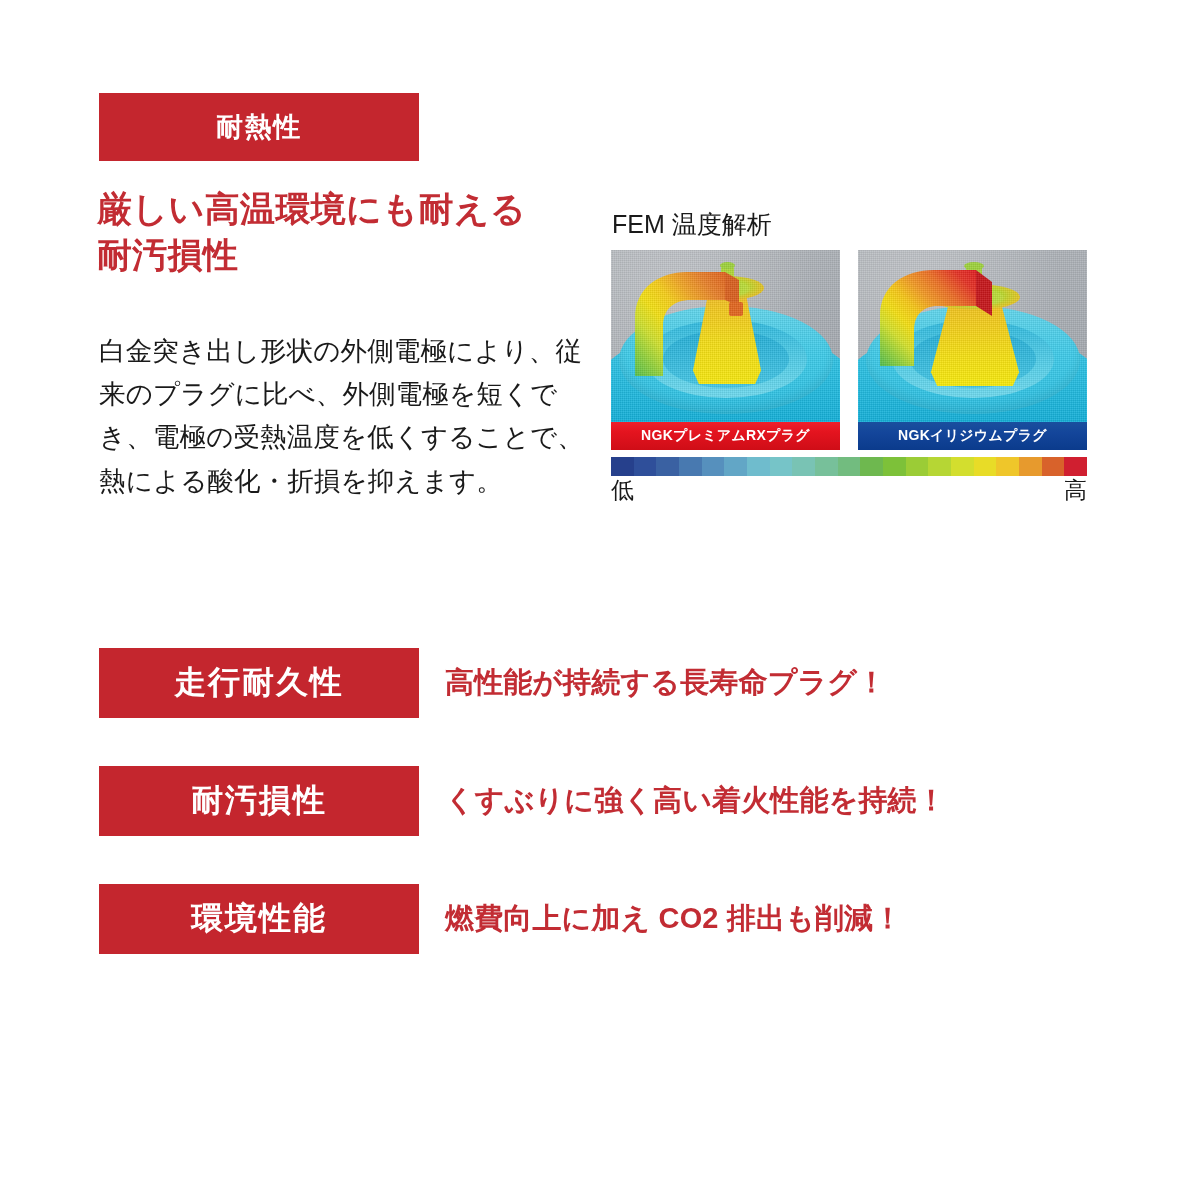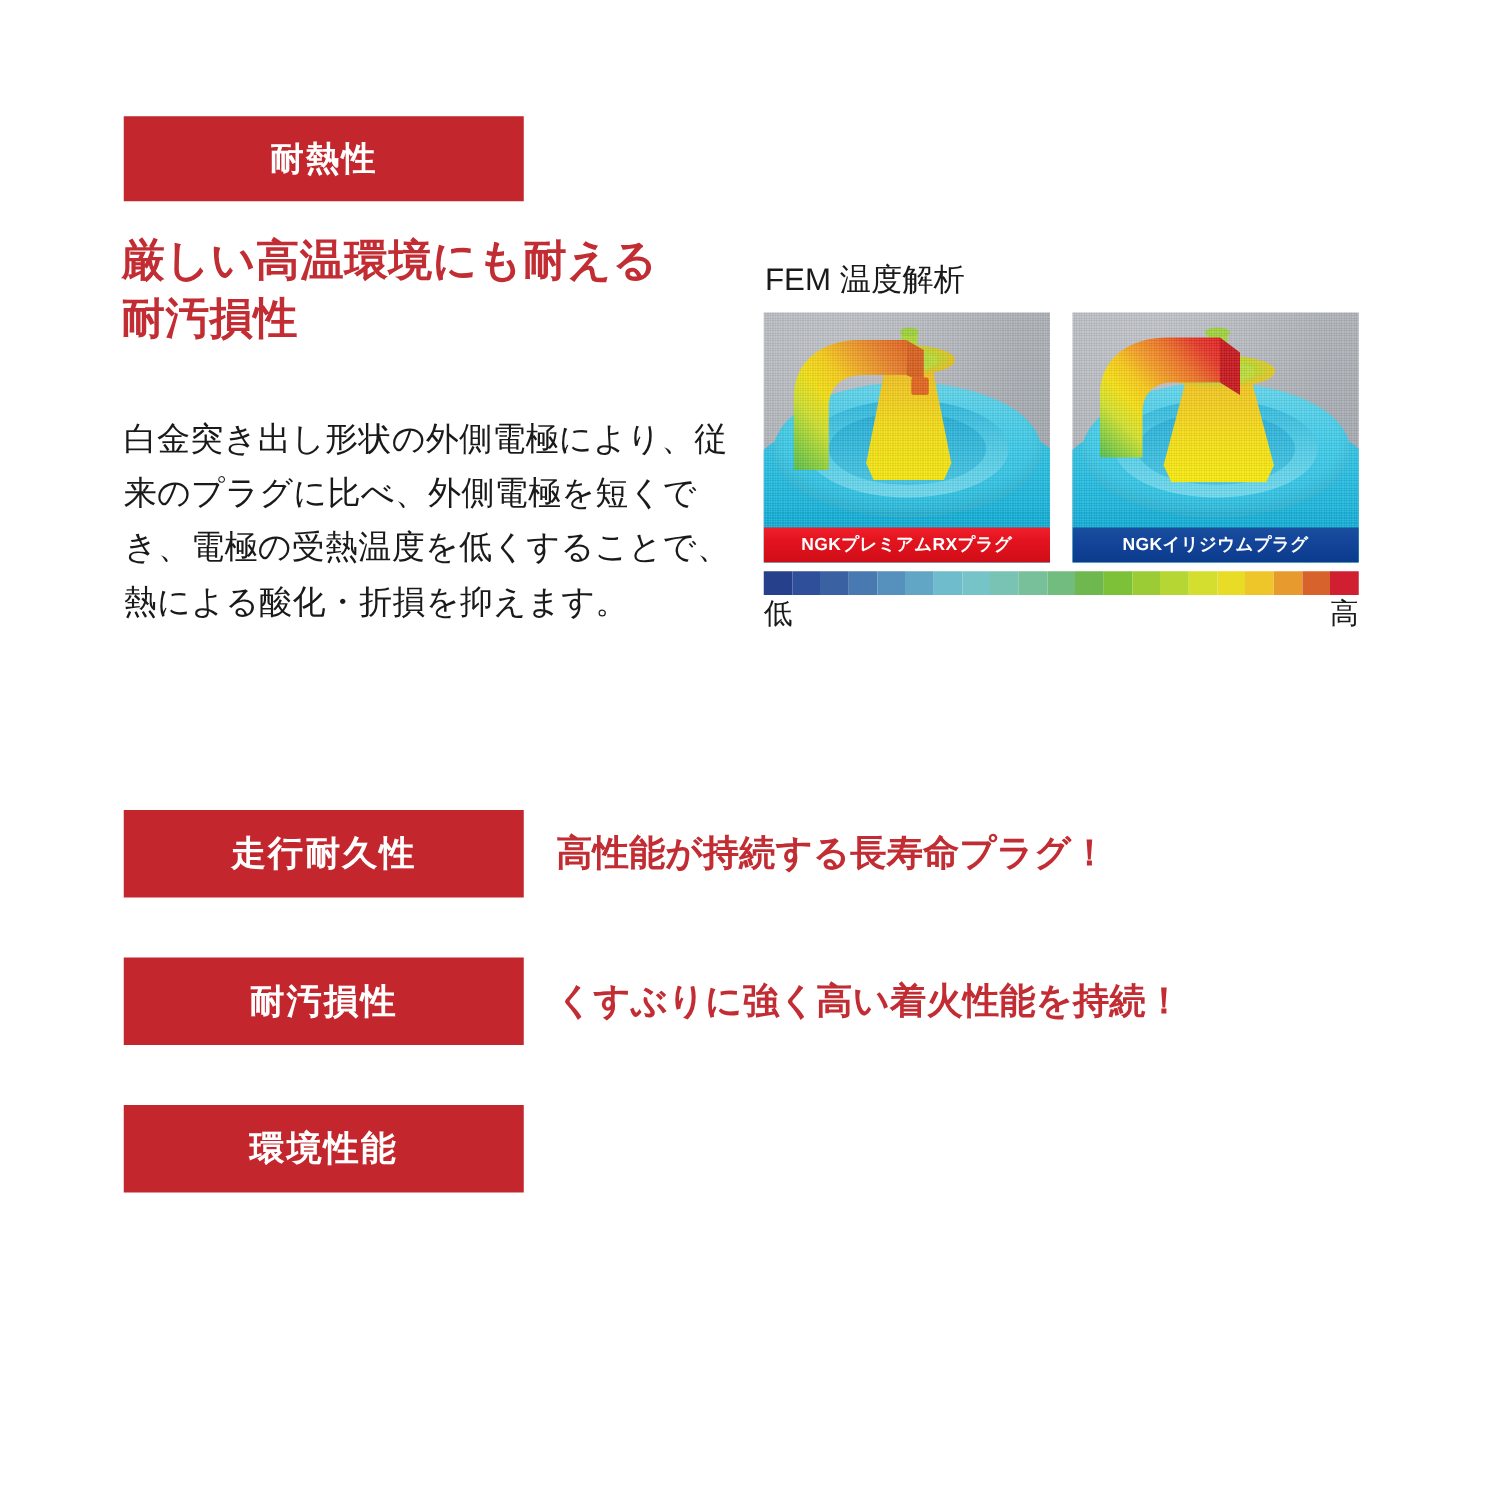--- a/index.html
+++ b/index.html
@@ -252,21 +252,21 @@
   }
   .feature-row {
     display: flex;
     align-items: center;
     height: 70px;
     margin-bottom: 48px;
   }
   .feature-row .tag-box {
     width: 320px;
     height: 70px;
-    font-size: 28px;
+    font-size: 32px;
     flex: 0 0 320px;
   }
   .feature-row .feature-text {
     margin-left: 26px;
     color: #C22C33;
     font-size: 29px;
     font-weight: bold;
     white-space: nowrap;
     letter-spacing: 0.005em;
   }
@@ -419,14 +419,15 @@
     <div class="tag-box">
       <span>耐汚損性</span>
     </div>
     <div class="feature-text">くすぶりに強く高い着火性能を持続！</div>
   </div>
 
   <div class="feature-row">
     <div class="tag-box">
       <span>環境性能</span>
     </div>
+    <div class="feature-text">燃費向上に加え CO2 排出も削減！</div>
   </div>
 </div>
 
 </body></html>

